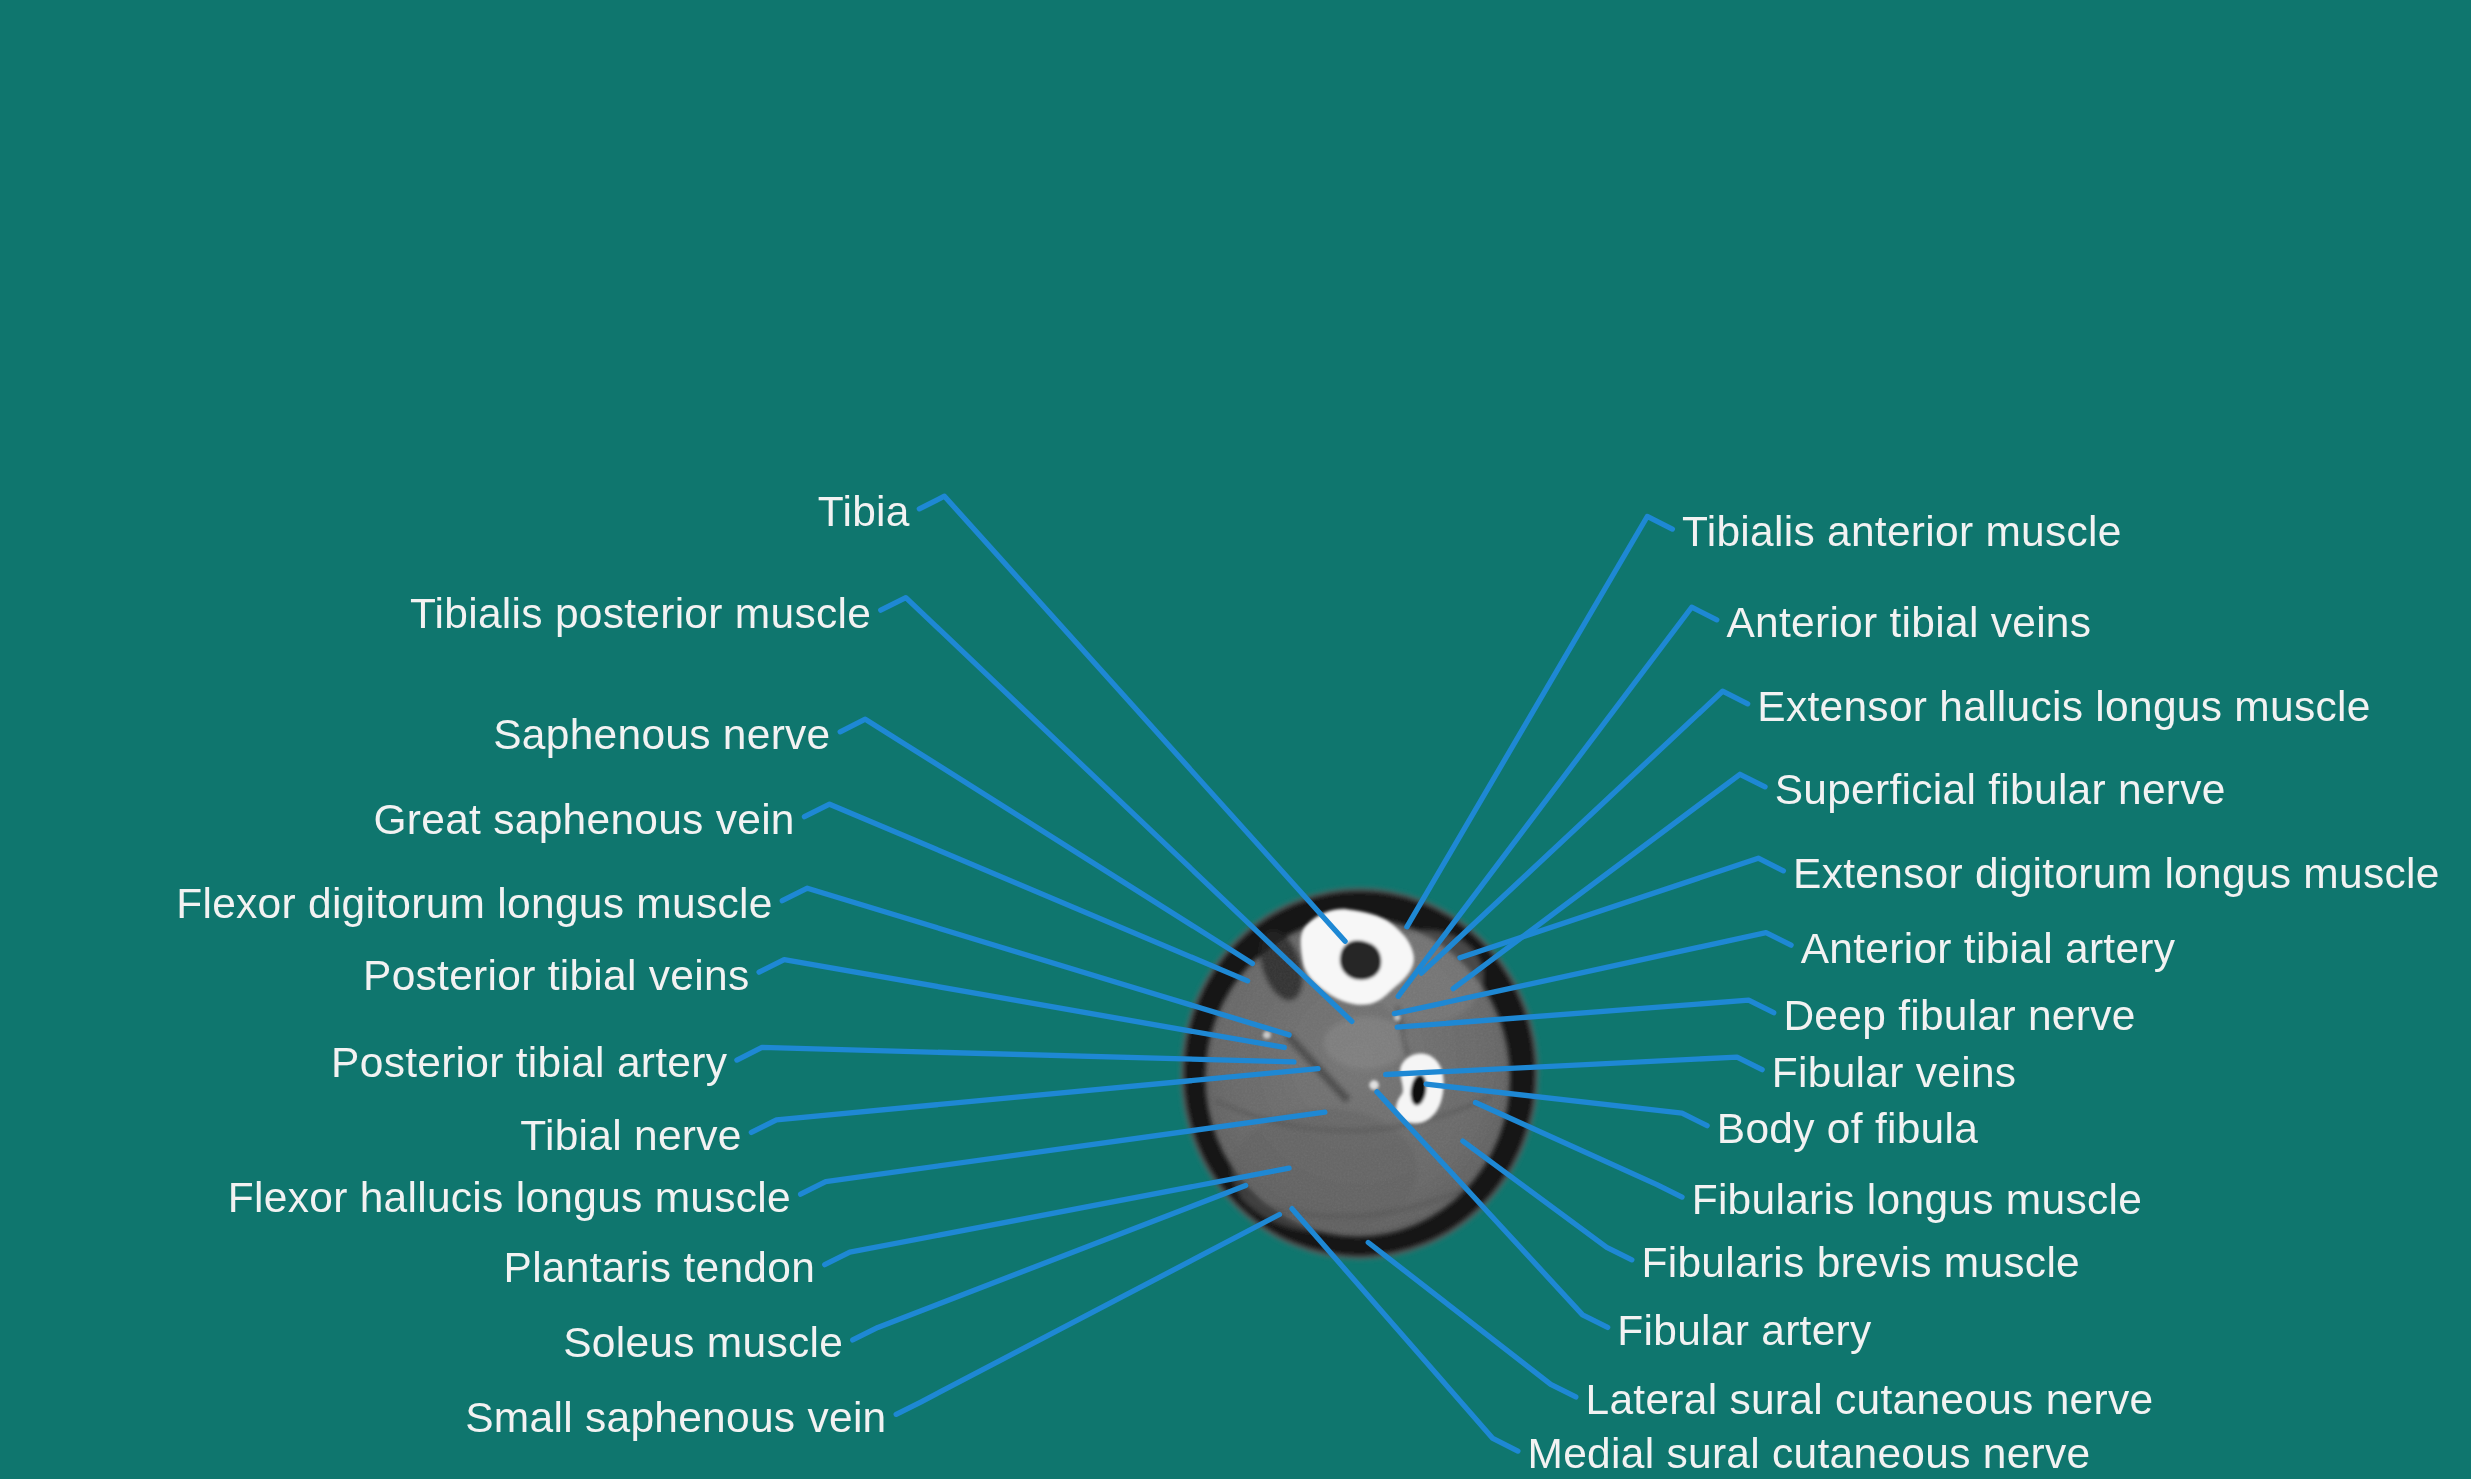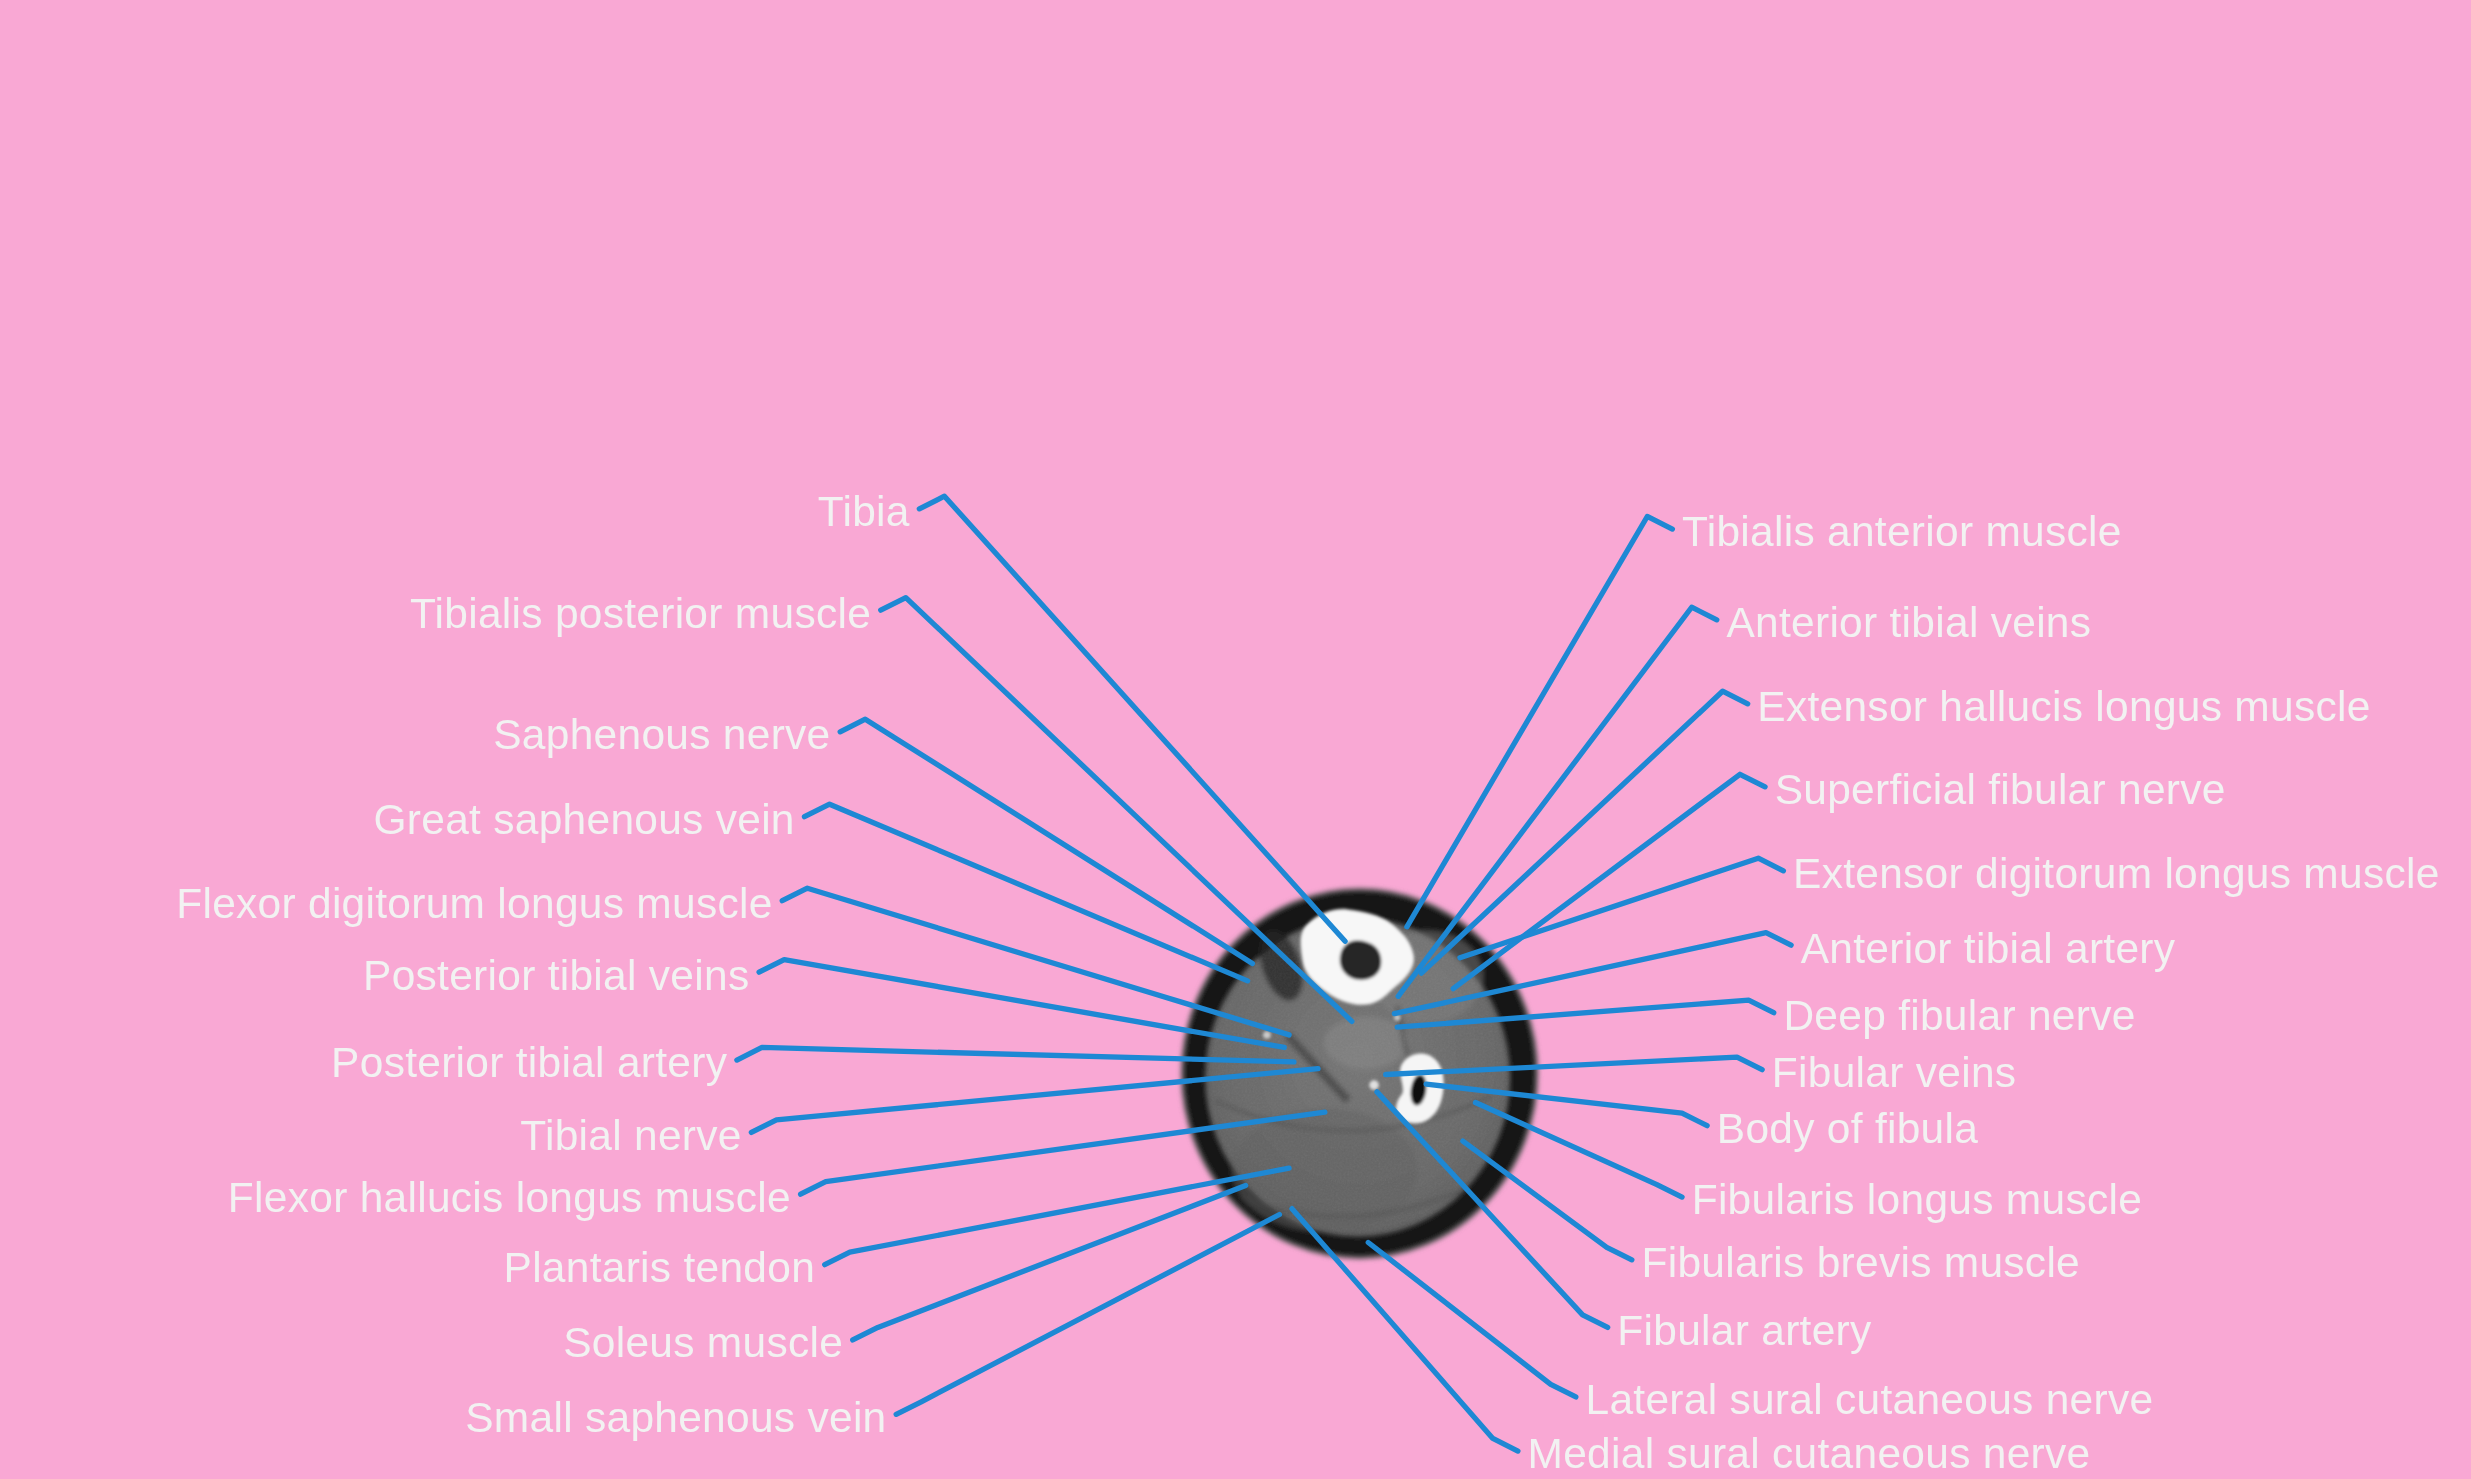--- a/index.html
+++ b/index.html
@@ -4,21 +4,21 @@
 <style>
   html,body{margin:0;padding:0;background:#000;}
   #screen{position:relative;width:2472px;height:1479px;background:#000;overflow:hidden;}
   #fig{position:absolute;left:0;top:0;}
   .leader{fill:none;stroke:var(--leader,#1e88d4);stroke-width:5.5;stroke-linejoin:round;stroke-linecap:round;}
   .lbl{fill:var(--label,#f2f2f2);font-family:"Liberation Sans",sans-serif;font-size:44px;font-weight:500;letter-spacing:.3px;dominant-baseline:central;}
 </style>
 </head>
 <body>
 
-<div id="screen" style="background: #f9a8d4;">
+<div id="screen" style="background: #0f766e;">
   <svg id="fig" viewBox="0 0 2560 1532" width="2472" height="1479" aria-label="Axial CT cross-section of the mid leg with labeled anatomical structures">
     <defs>
       <radialGradient id="gmus" cx="0.5" cy="0.44" r="0.75">
         <stop offset="0" stop-color="#757575"></stop>
         <stop offset="0.55" stop-color="#696969"></stop>
         <stop offset="1" stop-color="#555555"></stop>
       </radialGradient>
       <filter id="fb2" x="-20%" y="-20%" width="140%" height="140%">
           <feGaussianBlur stdDeviation="3"></feGaussianBlur>
         </filter>

